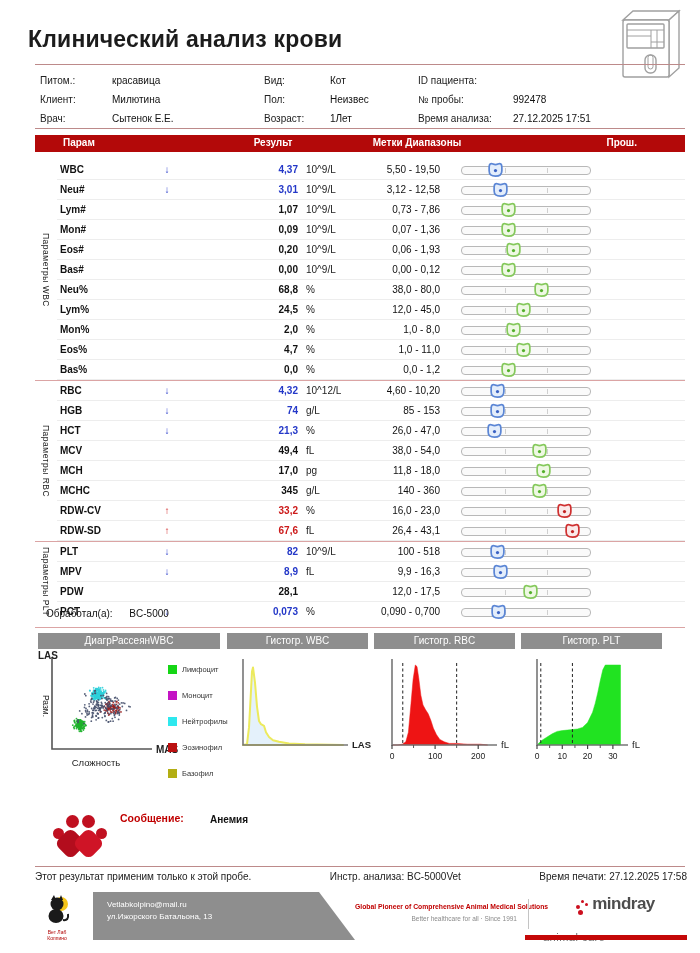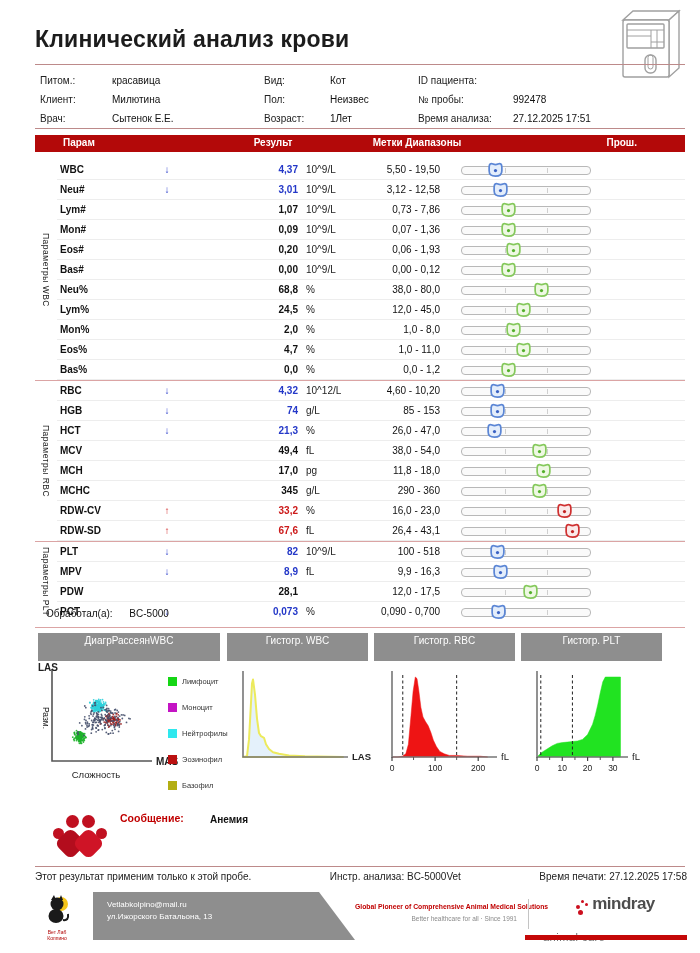--- a/index.html
+++ b/index.html
@@ -1,20 +1,20 @@
 <!DOCTYPE html>
 <html><head>
 <meta charset="utf-8">
 <style>
   html,body{margin:0;padding:0;background:#fff}
   body{width:700px;height:953px;position:relative;font-family:"Liberation Sans",sans-serif;color:#111;overflow:hidden}
   .abs{position:absolute}
 
   
-  #title{left:35px;top:26px;font-size:23px;font-weight:600;letter-spacing:.2px;color:#1c1c1c}
+  #title{left:28px;top:26px;font-size:23px;font-weight:600;letter-spacing:.2px;color:#1c1c1c}
   #devicon{right:18px;top:8px}
   .hline{left:35px;right:15px;border-top:1px solid #bd8a8a;height:0}
   #line1{top:64px}
   #line2{top:128px}
 
   
   #pinfo{left:40px;right:15px;top:71px;display:grid;grid-template-columns:72px 152px 66px 88px 95px 1fr;font-size:10px;line-height:19px;color:#222}
   #pinfo .lab{color:#222}
   #pinfo .val{color:#111}
 
@@ -47,21 +47,21 @@
   .flag-low,.res-low{color:#2438c8}
   .flag-high,.res-high{color:#cc1a1a}
   .res-normal{color:#111}
 
   #processed{left:46px;top:608px;font-size:10px}
   #processed .v{margin-left:14px}
 
   
   #charts{left:35px;right:15px;top:627px;border-top:1px solid #dba4a4;padding-top:4px;height:165px}
   .chart-box{position:absolute;top:5px}
-  .cbar{height:28px;background:#8e8e8e;color:#fff;font-size:10px;text-align:center;line-height:16px}
+  .cbar{height:16px;background:#8e8e8e;color:#fff;font-size:10px;text-align:center;line-height:16px}
   .cbody{position:relative;height:144px}
   #box-scatter{left:3px;width:182px}
   #box-wbc{left:192px;width:141px}
   #box-rbc{left:339px;width:141px}
   #box-plt{left:486px;width:141px}
   .legend{position:absolute;left:130px;top:16px;width:55px}
   .legend .li{display:flex;align-items:center;margin-bottom:17px}
   .legend .sw{width:9px;height:9px;margin-right:5px;flex:0 0 9px}
   .legend .lt{font-size:7.5px;color:#333;white-space:nowrap}
 
@@ -422,21 +422,21 @@
                 <circle cx="10" cy="10.6" r="1.7" fill="#53b02a"></circle>
               </svg>
             </div>
           </span>
   </div>
         <div class="trow">
     <span class="c-param">MCHC</span>
     <span class="c-flag flag-normal"></span>
     <span class="c-res res-normal">345</span>
     <span class="c-unit">g/L</span>
-    <span class="c-range">290 - 360</span>
+    <span class="c-range">140 - 360</span>
     <span class="c-slider">
             <div class="track">
               <span class="tdiv" style="left:33.3%"></span>
               <span class="tdiv" style="left:66.6%"></span>
               <svg class="mk" style="left:calc(60% - 9px)" viewBox="0 0 20 18">
                 <path d="M3.3 7.4 C3.3 3.7 4.9 2.5 7.4 3.8 C8.3 4.25 9.1 4.4 10 4.4 C10.9 4.4 11.7 4.25 12.6 3.8 C15.1 2.5 16.7 3.7 16.7 7.4 L16.7 10.8 C16.7 14.9 14.5 16.5 10 16.5 C5.5 16.5 3.3 14.9 3.3 10.8 Z" fill="#eef8e3" stroke="#85c95c" stroke-width="1.8"></path>
                 <circle cx="10" cy="10.6" r="1.7" fill="#53b02a"></circle>
               </svg>
             </div>
           </span>

